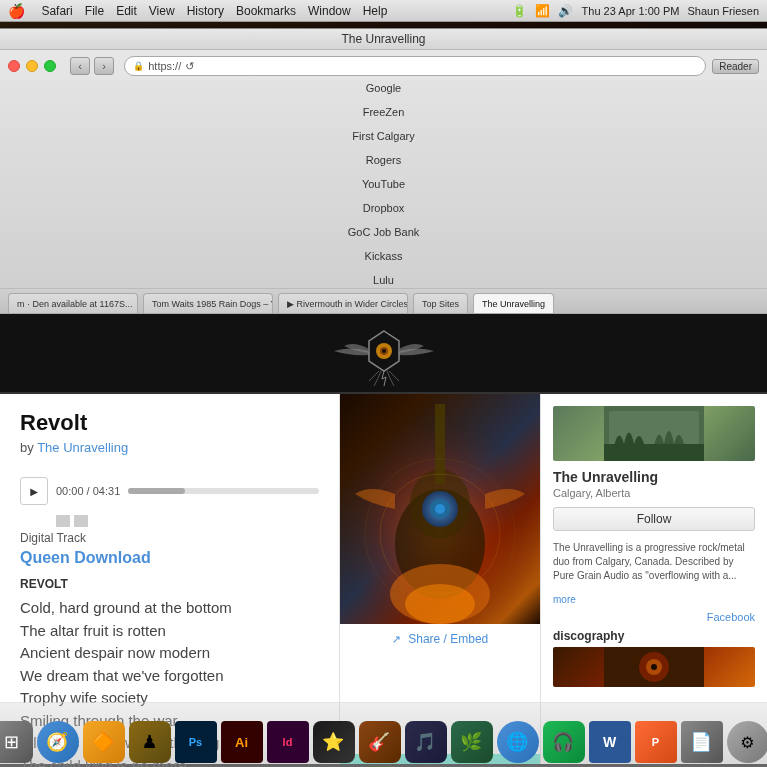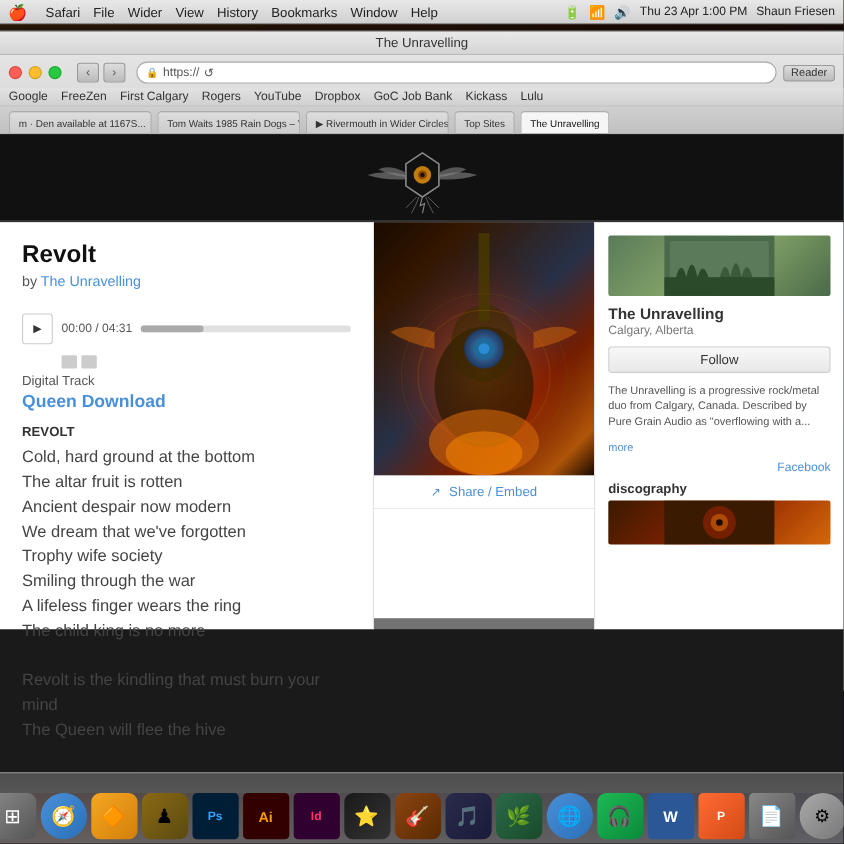--- a/index.html
+++ b/index.html
@@ -180,20 +180,21 @@
     }
 
     
     .bookmarks-bar {
       display: flex;
       align-items: center;
       padding: 2px 8px;
       gap: 12px;
       border-bottom: 1px solid #bbb;
       background: linear-gradient(180deg, #e2e2e2 0%, #d0d0d0 100%);
+      flex-direction: column;
     }
 
     .bookmark-item {
       font-size: 11px;
       color: #333;
       cursor: pointer;
       white-space: nowrap;
     }
 
     
@@ -255,21 +256,21 @@
       height: 80px;
       display: flex;
       align-items: center;
       justify-content: center;
       border-bottom: 2px solid #333;
     }
 
     
     .main-content {
       display: flex;
-      background: #737373;
+      background: #5eead4;
       height: 370px;
     }
 
     
     .left-panel {
       flex: 0 0 340px;
       padding: 16px 20px;
       background: white;
       border-right: 1px solid #e0e0e0;
     }
@@ -536,21 +537,21 @@
 
 <div class="desktop-bg"></div>
 <div class="side-art-left"></div>
 <div class="side-art-right"></div>
 
 <div class="menubar">
   <div class="menubar-left">
     <span class="menubar-item menubar-apple">🍎</span>
     <span class="menubar-item">Safari</span>
     <span class="menubar-item">File</span>
-    <span class="menubar-item">Wider</span>
+    <span class="menubar-item">Edit</span>
     <span class="menubar-item">View</span>
     <span class="menubar-item">History</span>
     <span class="menubar-item">Bookmarks</span>
     <span class="menubar-item">Window</span>
     <span class="menubar-item">Help</span>
   </div>
   <div class="menubar-right">
     <span class="menubar-icon">🔋</span>
     <span class="menubar-icon">📶</span>
     <span class="menubar-icon">🔊</span>

